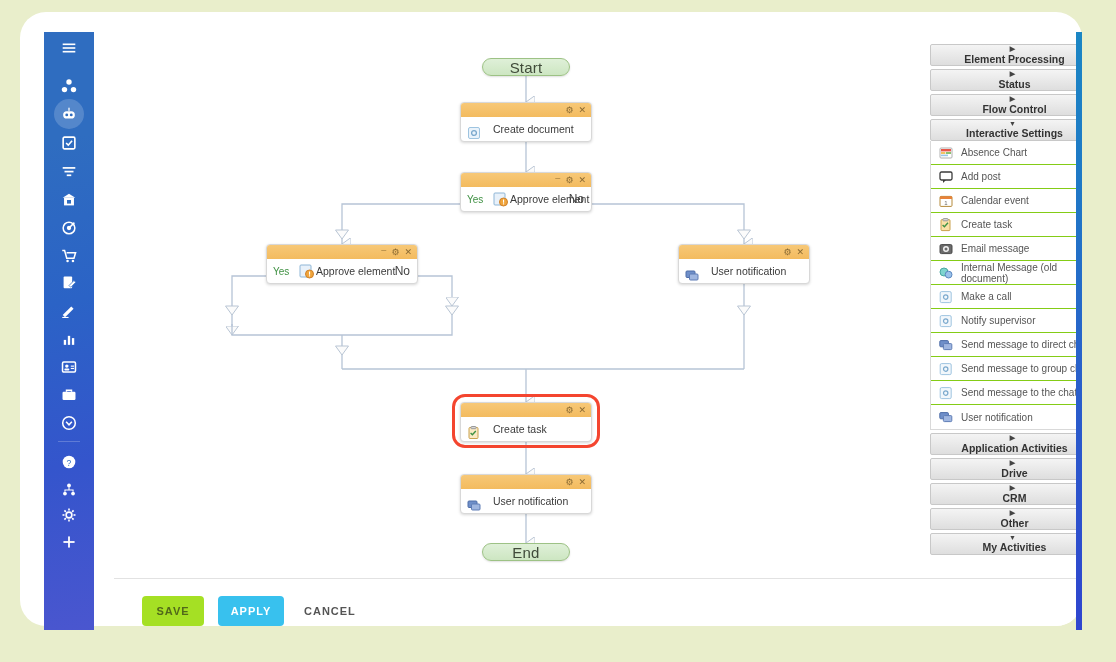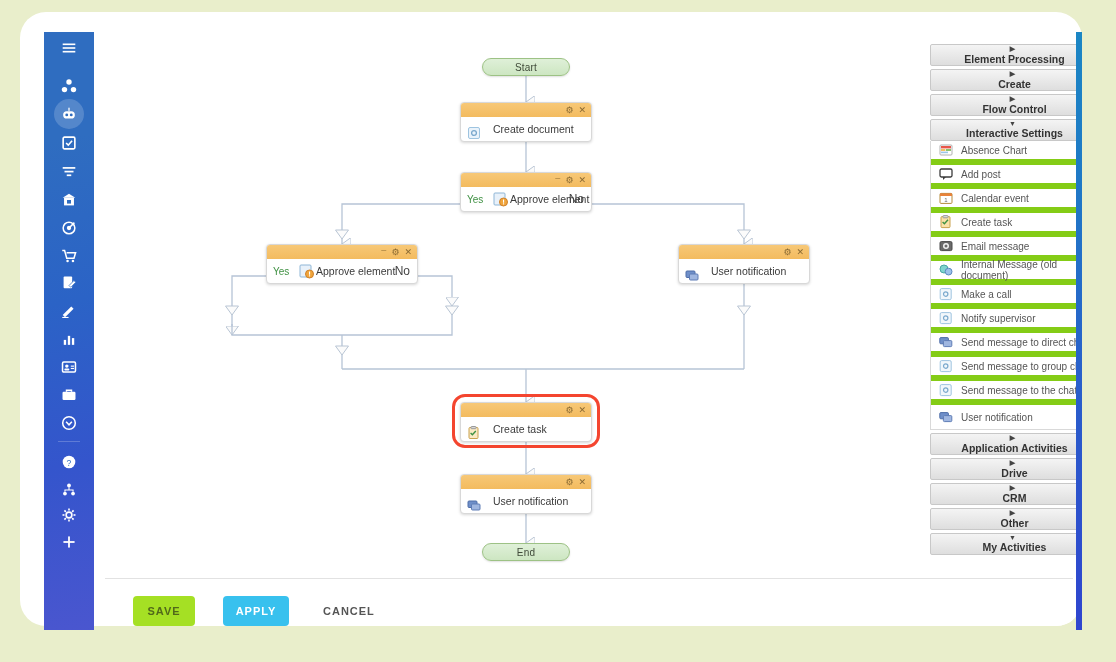--- a/index.html
+++ b/index.html
@@ -61,21 +61,21 @@
   
   #flow-svg { position: absolute; left: 0; top: 0; width: 812px; height: 534px; }
 
   
   .term {
     position: absolute;
     height: 18px; width: 88px;
     background: linear-gradient(180deg,#dff0d8 0%, #cde6c2 100%);
     border: 1px solid #9dc285;
     border-radius: 9px;
-    font-size: 10px; color: #404b3a;
+    font-size: 15px; color: #404b3a;
     display: flex; align-items: center; justify-content: center;
     box-shadow: 0 1px 2px rgba(0,0,0,0.13);
     letter-spacing: .2px;
   }
   .node {
     position: absolute;
     background: #ffffff;
     border: 1px solid #d8d8d8;
     border-radius: 4px;
     box-shadow: 0 1px 3px rgba(0,0,0,0.16);
@@ -136,45 +136,45 @@
     cursor: pointer;
     flex-direction: column;
   }
   .tri { font-size: 7px; margin-right: 4px; color: #444; }
   .sec-body { border: 1px solid #d9d9d9; border-top: none; margin: -3px 4px 3px 4px; background:#fff;}
   .act {
     height: 24px;
     display: flex; align-items: center;
     padding-left: 8px;
     font-size: 10px; color: #555;
-    border-bottom: 6px solid #84cc16;
+    border-bottom: 1px solid #84cc16;
     cursor: pointer;
   }
   .act:last-child { border-bottom: none; }
   .act-ic { width: 14px; height: 14px; margin-right: 8px; flex: 0 0 14px; }
 
   
   #edge-strip {
     position: absolute;
     left: 1076px; top: 32px;
     width: 6px; height: 598px;
     background: linear-gradient(180deg,#1b86c4 0%, #1f79c6 25%, #2a5ecb 60%, #2f45cf 100%);
     z-index: 6;
   }
 
   
   #bottombar {
     position: absolute;
-    left: 85px; top: 566px;
+    left: 94px; top: 566px;
     width: 968px; height: 64px;
     background: #ffffff;
     border-top: 1px solid #e2e2e2;
     display: flex; align-items: center;
     padding-left: 28px;
-    gap: 28px;
+    gap: 14px;
   }
   .btn {
     height: 30px;
     border-radius: 4px;
     display: flex; align-items: center; justify-content: center;
     font-size: 11px; letter-spacing: 1px; font-weight: bold;
     cursor: pointer;
   }
   #btn-save { width: 62px; background: #a5e024; color: #51691a; }
   #btn-apply { width: 66px; background: #38c1ee; color: #ffffff; }
@@ -351,21 +351,21 @@
       </div>
     </div>
 
     <div id="rightpanel">
         <div class="sec-head">
           <span class="tri">▶</span>
           <span>Element Processing</span>
         </div>
         <div class="sec-head">
           <span class="tri">▶</span>
-          <span>Create</span>
+          <span>Status</span>
         </div>
         <div class="sec-head">
           <span class="tri">▶</span>
           <span>Flow Control</span>
         </div>
         <div class="sec-head">
           <span class="tri">▼</span>
           <span>Interactive Settings</span>
         </div>
         <div class="sec-body">

